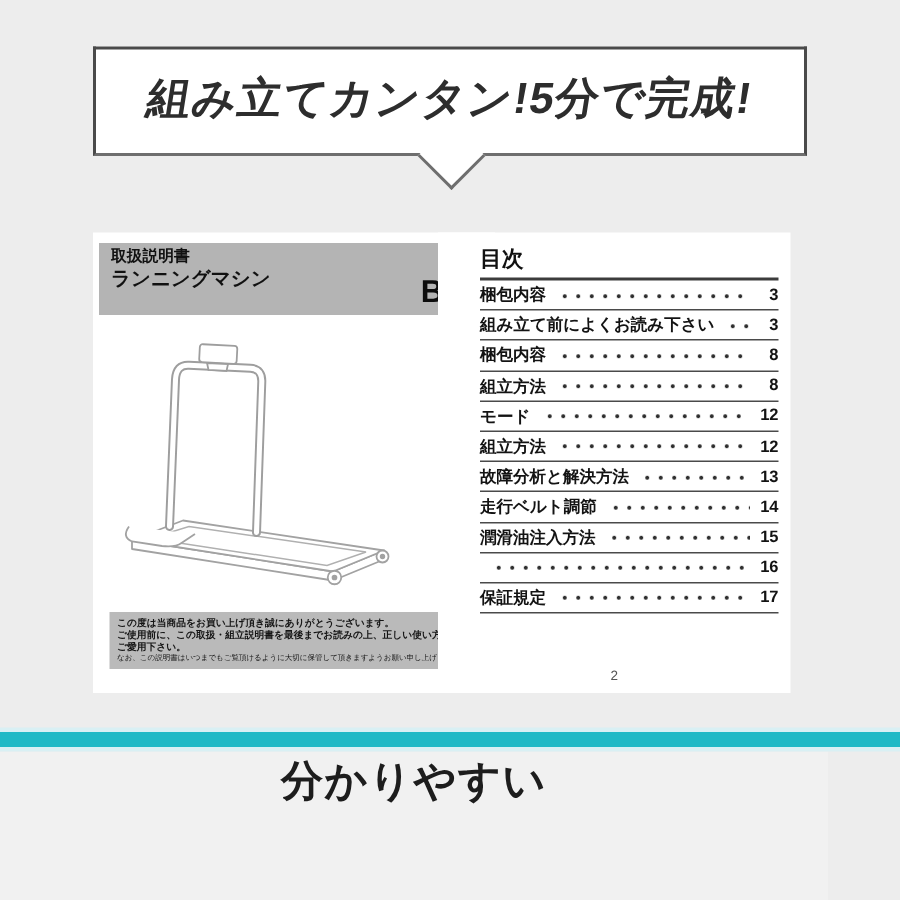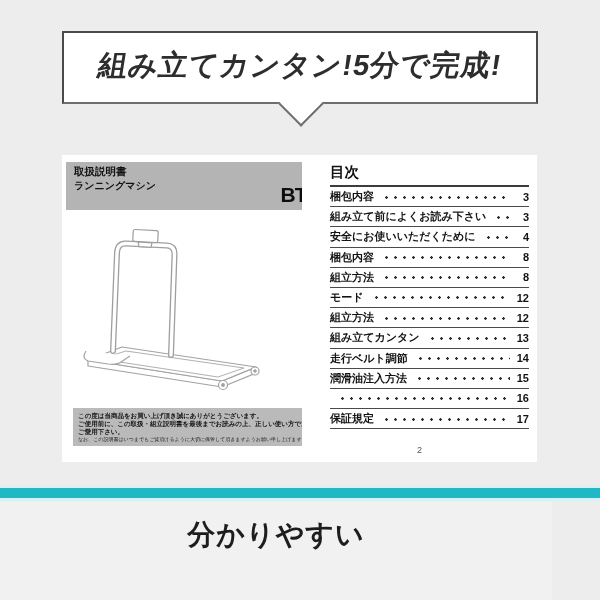--- a/index.html
+++ b/index.html
@@ -11,26 +11,26 @@
     border:2px solid #4a4a4a;border-bottom-color:#6e6e6e;box-sizing:border-box;
     display:flex;align-items:center;justify-content:center;z-index:2;}
   .banner-text{font-size:29px;font-weight:bold;color:#2d2d2d;transform:skewX(-9deg);
     letter-spacing:1px;white-space:nowrap;padding-bottom:4px;}
   .banner-tail{position:absolute;left:285px;top:88px;width:30px;height:30px;background:#fff;
     border-right:2px solid #6e6e6e;border-bottom:2px solid #6e6e6e;transform:rotate(45deg);z-index:3;}
 
   
   .page{position:absolute;top:155px;height:307px;background:#fff;}
   .page-left{left:62px;width:268px;}
-  .page-right{left:302px;width:235px;}
+  .page-right{left:292px;width:235px;}
 
   .cover-band{position:absolute;left:4px;top:7px;right:0;height:48px;background:#b4b4b4;
     box-sizing:border-box;padding:3px 0 0 8px;}
   .cover-doc{font-size:10.5px;font-weight:bold;color:#111;line-height:13px;}
-  .cover-product{font-size:10px;font-weight:bold;color:#111;line-height:16px;}
+  .cover-product{font-size:13px;font-weight:bold;color:#111;line-height:16px;}
   .cover-model{font-size:12px;font-weight:bold;color:#111;line-height:15px;letter-spacing:.3px;}
   .cover-brand{position:absolute;right:7px;bottom:3px;font-size:21px;font-weight:800;
     letter-spacing:-1px;color:#0d0d0d;}
 
   .treadmill{position:absolute;left:14px;top:72px;width:200px;height:178px;}
 
   .cover-notice{position:absolute;left:8px;right:6px;top:253px;height:38px;background:#bababa;
     border-left:3px solid #fff;box-sizing:border-box;padding:4px 3px 0 5px;overflow:hidden;}
   .notice-line{font-size:6.5px;font-weight:bold;color:#141414;line-height:8px;white-space:nowrap;overflow:hidden;}
   .notice-line.small{font-size:5px;font-weight:normal;line-height:7px;}
@@ -45,21 +45,21 @@
     background-image:radial-gradient(circle,#2e2e2e 1.1px,rgba(0,0,0,0) 1.5px);
     background-size:9px 9px;background-repeat:repeat-x;background-position:0 54%;}
   .toc-page{font-size:11px;font-weight:bold;color:#131313;min-width:14px;text-align:right;}
   .page-num{position:absolute;bottom:7px;left:0;right:0;text-align:center;font-size:9px;color:#555;}
 
   
   .bottom-stripe{position:absolute;left:0;top:485px;width:600px;z-index:1;}
   .stripe-pale{height:3px;background:#d9f0f4;}
   .stripe-teal{height:10px;background:#1fb9c6;}
   .caption{position:absolute;left:0;top:501px;width:552px;height:99px;background:#f1f1f1;
-    text-align:center;box-sizing:border-box;padding-top:16px;}
+    text-align:center;box-sizing:border-box;padding-top:2px;}
   .caption-line{font-size:28px;font-weight:bold;color:#1d1d1d;line-height:35px;letter-spacing:1px;}
 </style>
 </head>
 <body>
 
 <div class="stage">
 
   <div class="banner">
     <span class="banner-text">組み立てカンタン!5分で完成!</span>
   </div>
@@ -119,46 +119,41 @@
         <span class="toc-label">梱包内容</span>
         <span class="toc-leader"></span>
         <span class="toc-page">3</span>
       </div>
       <div class="toc-row">
         <span class="toc-label">組み立て前によくお読み下さい</span>
         <span class="toc-leader"></span>
         <span class="toc-page">3</span>
       </div>
       <div class="toc-row">
-        <span class="toc-label">安全にお使いいただくために</span>
-        <span class="toc-leader"></span>
-        <span class="toc-page">4</span>
-      </div>
-      <div class="toc-row">
         <span class="toc-label">梱包内容</span>
         <span class="toc-leader"></span>
         <span class="toc-page">8</span>
       </div>
       <div class="toc-row">
         <span class="toc-label">組立方法</span>
         <span class="toc-leader"></span>
         <span class="toc-page">8</span>
       </div>
       <div class="toc-row">
         <span class="toc-label">モード</span>
         <span class="toc-leader"></span>
         <span class="toc-page">12</span>
       </div>
       <div class="toc-row">
         <span class="toc-label">組立方法</span>
         <span class="toc-leader"></span>
         <span class="toc-page">12</span>
       </div>
       <div class="toc-row">
-        <span class="toc-label">組み立てカンタン</span>
+        <span class="toc-label">故障分析と解決方法</span>
         <span class="toc-leader"></span>
         <span class="toc-page">13</span>
       </div>
       <div class="toc-row">
         <span class="toc-label">走行ベルト調節</span>
         <span class="toc-leader"></span>
         <span class="toc-page">14</span>
       </div>
       <div class="toc-row">
         <span class="toc-label">潤滑油注入方法</span>

